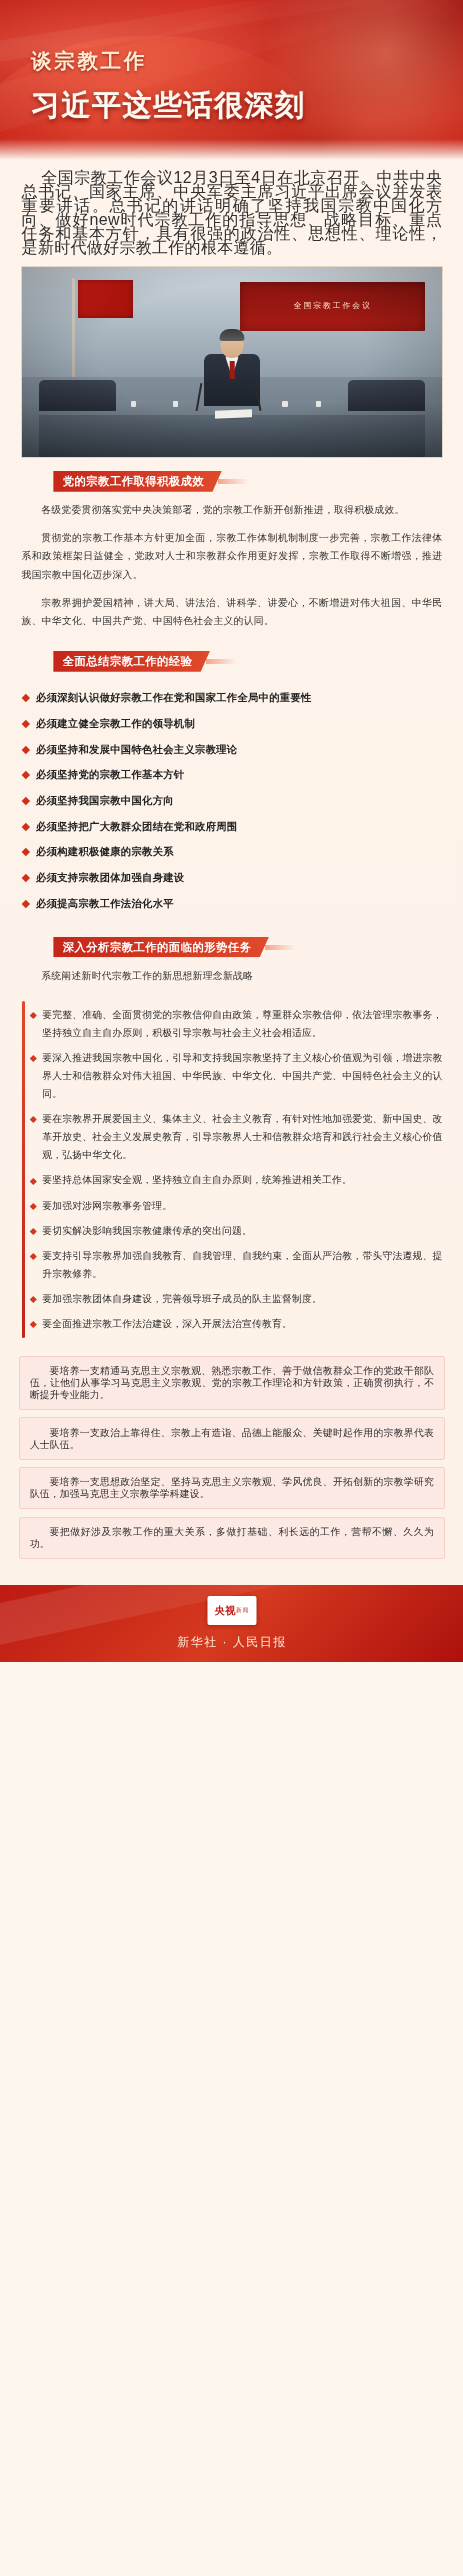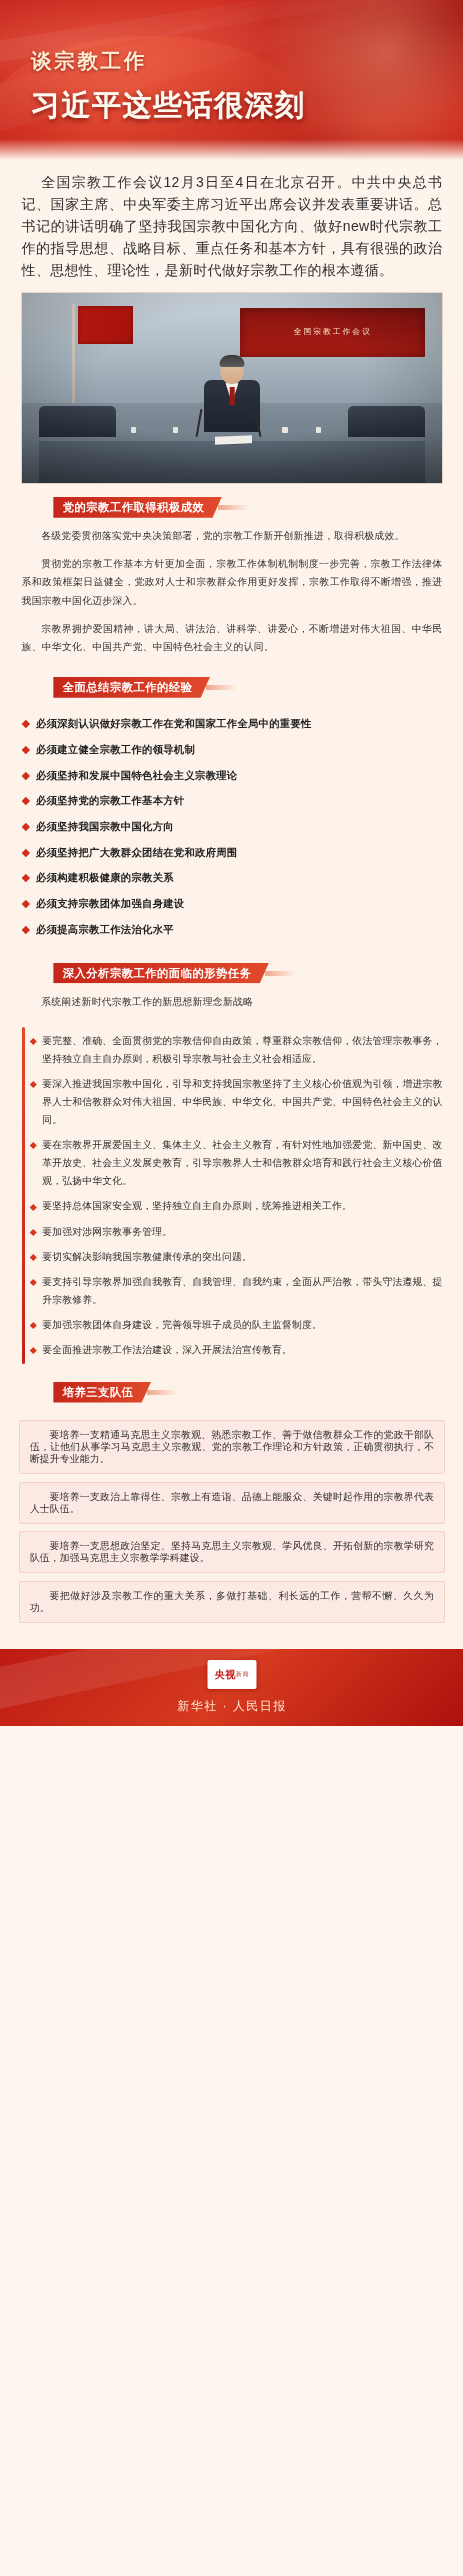--- a/index.html
+++ b/index.html
@@ -70,22 +70,22 @@
     background: linear-gradient(180deg, rgba(253,244,236,0), rgba(253,244,236,1));
   }
 
   
   .body-wrap {
     position: relative;
     padding: 0 13.4px 0 13.4px;
   }
 
   .lead {
-    font-size: 14px;
-    line-height: 22px;
+    font-size: 16px;
+    line-height: 14px;
     color: #2f2f2f;
     text-align: justify;
     text-indent: 19.6px;
     padding: 11.3px 8.2px 5.2px 8.2px;
     letter-spacing: 0.3px;
   }
 
   
   .photo {
     position: relative;
@@ -406,24 +406,20 @@
       <div class="ritem">要深入推进我国宗教中国化，引导和支持我国宗教坚持了主义核心价值观为引领，增进宗教界人士和信教群众对伟大祖国、中华民族、中华文化、中国共产党、中国特色社会主义的认同。</div>
       <div class="ritem">要在宗教界开展爱国主义、集体主义、社会主义教育，有针对性地加强爱党、新中国史、改革开放史、社会主义发展史教育，引导宗教界人士和信教群众培育和践行社会主义核心价值观，弘扬中华文化。</div>
       <div class="ritem">要坚持总体国家安全观，坚持独立自主自办原则，统筹推进相关工作。</div>
       <div class="ritem">要加强对涉网宗教事务管理。</div>
       <div class="ritem">要切实解决影响我国宗教健康传承的突出问题。</div>
       <div class="ritem">要支持引导宗教界加强自我教育、自我管理、自我约束，全面从严治教，带头守法遵规、提升宗教修养。</div>
       <div class="ritem">要加强宗教团体自身建设，完善领导班子成员的队主监督制度。</div>
       <div class="ritem">要全面推进宗教工作法治建设，深入开展法治宣传教育。</div>
     </div>
 
-    <div class="sec-head">
-      <div class="bar">培养三支队伍</div>
-      <div class="tail"></div>
-    </div>
     <div class="panel-group">
       <div class="ppanel">要培养一支精通马克思主义宗教观、熟悉宗教工作、善于做信教群众工作的党政干部队伍，让他们从事学习马克思主义宗教观、党的宗教工作理论和方针政策，正确贯彻执行，不断提升专业能力。</div>
       <div class="ppanel">要培养一支政治上靠得住、宗教上有造诣、品德上能服众、关键时起作用的宗教界代表人士队伍。</div>
       <div class="ppanel">要培养一支思想政治坚定、坚持马克思主义宗教观、学风优良、开拓创新的宗教学研究队伍，加强马克思主义宗教学学科建设。</div>
       <div class="ppanel">要把做好涉及宗教工作的重大关系，多做打基础、利长远的工作，营帮不懈、久久为功。</div>
     </div>
 
   </div>
 
   <div class="footer">

